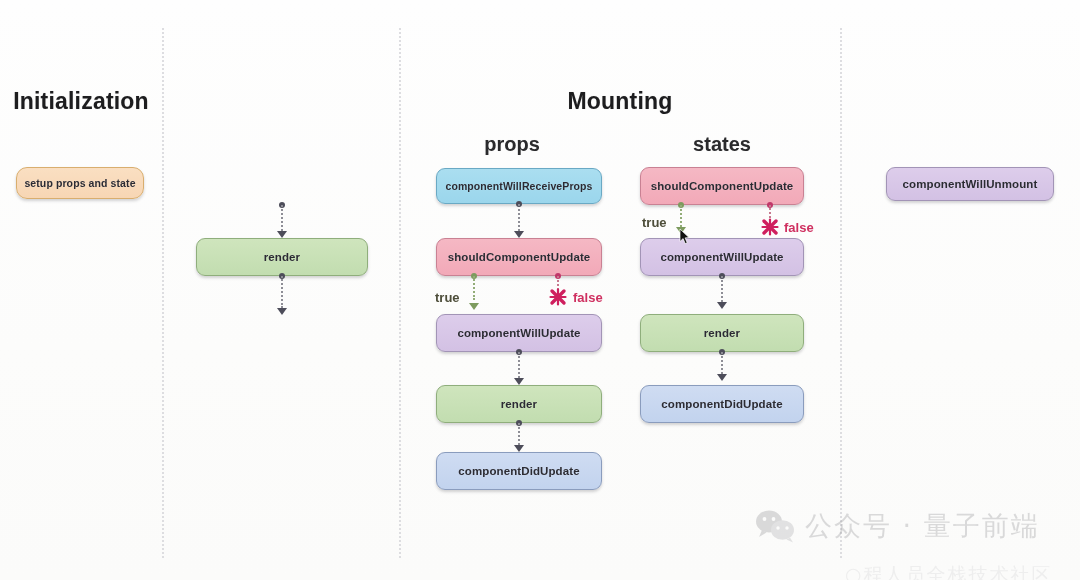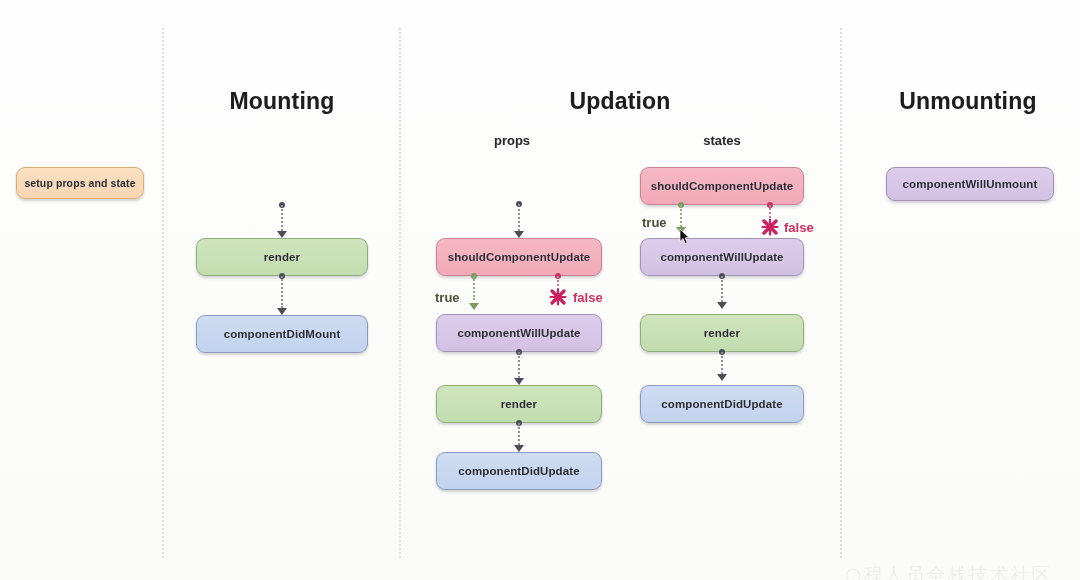--- a/index.html
+++ b/index.html
@@ -42,21 +42,21 @@
     color: #1d1d1f;
     letter-spacing: .2px;
     text-align: center;
     white-space: nowrap;
     transform: translateX(-50%);
     text-shadow: 0 0 1px rgba(0,0,0,.18);
   }
 
   .sub-title {
     position: absolute;
-    font-size: 13px;
+    font-size: 20px;
     font-weight: 700;
     color: #2a2a2c;
     text-align: center;
     white-space: nowrap;
     transform: translateX(-50%);
     text-shadow: 0 0 1px rgba(0,0,0,.12);
   }
 
   
   .node {
@@ -168,40 +168,39 @@
 </style>
 </head>
 <body>
 
 <div id="stage">
 
   <div class="divider" style="left:162px;"></div>
   <div class="divider" style="left:399px;"></div>
   <div class="divider" style="left:840px;"></div>
 
-  <div class="phase-title" style="left:282px; top:88px;">Mounting</div>
-  <div class="phase-title" style="left:620px; top:88px;">Updation</div>
-  <div class="phase-title" style="left:968px; top:88px;">Unmounting</div>
+  <div class="phase-title" style="left:81px;  top:88px;">Initialization</div>
+  <div class="phase-title" style="left:620px; top:88px;">Mounting</div>
 
   <div class="sub-title" style="left:512px; top:133px;">props</div>
   <div class="sub-title" style="left:722px; top:133px;">states</div>
 
-  <div class="node n-peach small-text" style="left:16px; top:167px; width:128px; height:32px;">setup props and state</div>
+  <div class="node n-peach small-text" style="left:16px; top:167px; width:128px; height:32px;border-radius:11px;">setup props and state</div>
 
   <div class="dot" style="left:282px; top:205px;"></div>
   <div class="conn" style="left:282px; top:205px; height:26px;"></div>
   <div class="arrow" style="left:282px; top:231px;"></div>
 
   <div class="node n-green" style="left:196px; top:238px; width:172px; height:38px;">render</div>
   <div class="dot" style="left:282px; top:276px;"></div>
   <div class="conn" style="left:282px; top:276px; height:32px;"></div>
   <div class="arrow" style="left:282px; top:308px;"></div>
 
-  <div class="node n-blue" style="left:196px; top:315px; width:172px; height:38px;">componentDidMount</div>
-
+
+  <div class="node n-cyan small-text" style="left:436px; top:168px; width:166px; height:36px;">componentWillReceiveProps</div>
   <div class="dot" style="left:519px; top:204px;"></div>
   <div class="conn" style="left:519px; top:204px; height:27px;"></div>
   <div class="arrow" style="left:519px; top:231px;"></div>
 
   <div class="node n-pink" style="left:436px; top:238px; width:166px; height:38px;">shouldComponentUpdate</div>
 
   <div class="dot green" style="left:474px; top:276px;"></div>
   <div class="conn green-line" style="left:474px; top:276px; height:24px;"></div>
   <div class="arrow" style="left:474px; top:303px; border-top-color:#7d9b5e;"></div>
   <div class="branch-label" style="left:435px; top:290px;">true</div>
@@ -264,15 +263,28 @@
   <div class="arrow" style="left:722px; top:374px;"></div>
 
   <div class="node n-blue" style="left:640px; top:385px; width:164px; height:38px;">componentDidUpdate</div>
 
   <div class="node n-lilac" style="left:886px; top:167px; width:168px; height:34px;">componentWillUnmount</div>
 
   <svg class="cursor" viewBox="0 0 11 17" style="left:679px; top:228px;">
     <path d="M1 1 L1 13.5 L4.1 10.6 L6.2 15.6 L8.2 14.7 L6.1 9.9 L10 9.6 Z" fill="#111" stroke="#fff" stroke-width="0.7"></path>
   </svg>
 
+  <div class="watermark" style="left:755px; top:508px;">
+    <svg width="40" height="34" viewBox="0 0 40 34">
+      <ellipse cx="14" cy="12.5" rx="13" ry="11" fill="#8c8c90"></ellipse>
+      <path d="M7 21 L4 28 L11.5 23.6 Z" fill="#8c8c90"></path>
+      <ellipse cx="27.5" cy="21" rx="11.5" ry="9.8" fill="#a8a8ac"></ellipse>
+      <path d="M35 28.6 L38 33.5 L31.5 30.4 Z" fill="#a8a8ac"></path>
+      <circle cx="9.5" cy="10" r="1.9" fill="#fdfdfd"></circle>
+      <circle cx="18.5" cy="10" r="1.9" fill="#fdfdfd"></circle>
+      <circle cx="23" cy="19" r="1.7" fill="#fdfdfd"></circle>
+      <circle cx="32" cy="19" r="1.7" fill="#fdfdfd"></circle>
+    </svg>
+    <span class="wm-text">公众号 · 量子前端</span>
+  </div>
   <div class="wm-sub" style="left:845px; top:562px;">○程人员全栈技术社区</div>
 
 </div>
 
 </body></html>

